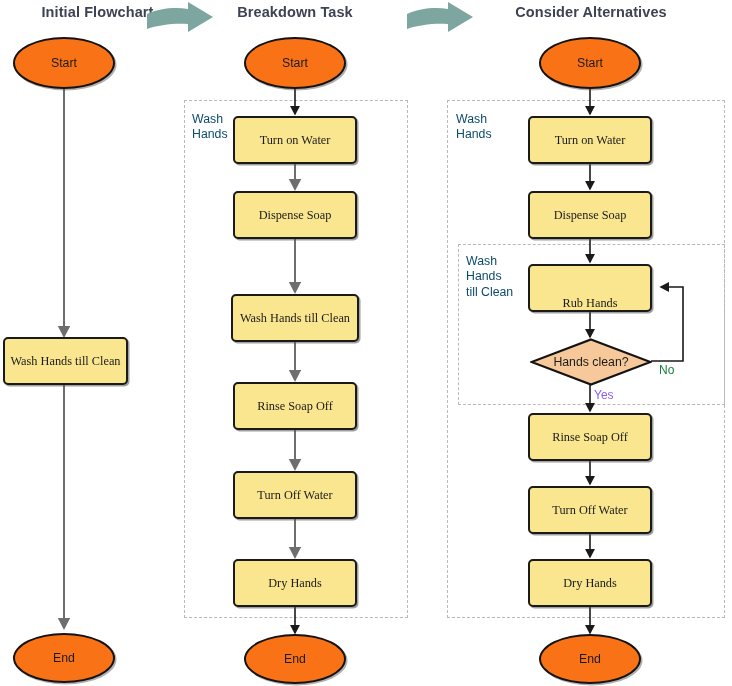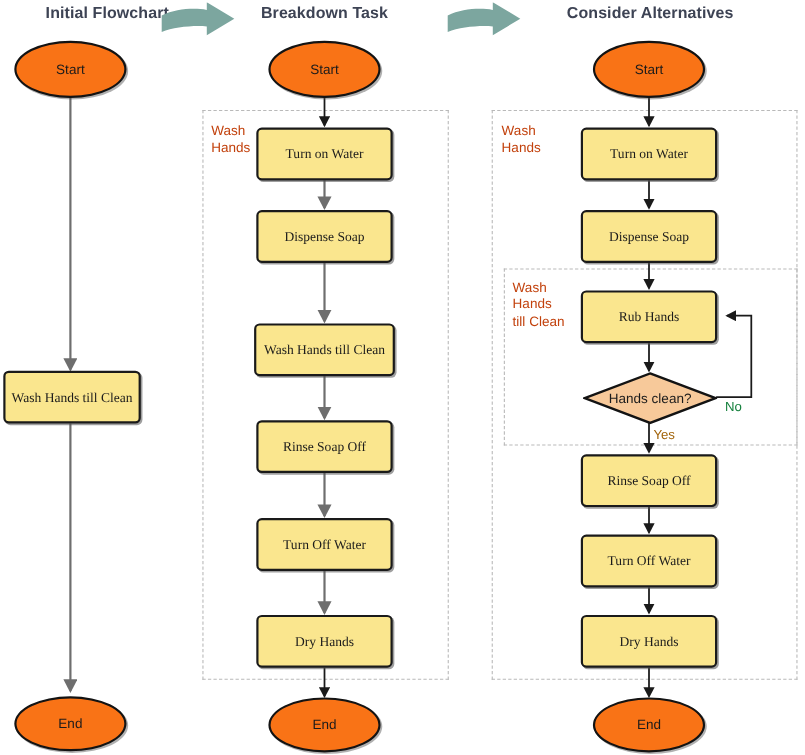--- a/index.html
+++ b/index.html
@@ -70,28 +70,28 @@
   }
   .group-box {
     position: absolute;
     box-sizing: border-box;
     border: 1.2px dashed #b9b9b9;
     background: transparent;
   }
   .group-label {
     position: absolute;
     font-size: 12.3px;
-    color: #c2410c;
+    color: #0c4a6e;
     line-height: 1.25;
     white-space: pre-line;
   }
   .edge-label {
     position: absolute;
     font-size: 12px;
-    color: #a16207;
+    color: #8b5cf6;
     white-space: nowrap;
   }
   .edge-label.muted {
     color: #15803d;
   }
   svg.overlay {
     position: absolute;
     left: 0; top: 0;
     width: 732px;
     height: 686px;
@@ -218,21 +218,21 @@
   </div>
 
   <div class="node process" style="left:528px; top:116px; width:124px; height:48px;">
     <span>Turn on Water</span>
   </div>
 
   <div class="node process" style="left:528px; top:191px; width:124px; height:48px;">
     <span>Dispense Soap</span>
   </div>
 
-  <div class="node process" style="left:528px; top:264px; width:124px; height:48px;">
+  <div class="node process" style="left:528px; top:264px; width:124px; height:48px;align-items:flex-end;">
     <span>Rub Hands</span>
   </div>
 
   <div class="node decision" style="left:530px; top:338px; width:122px; height:48px;">
     <svg class="decision-shape" viewBox="0 0 122 48" preserveAspectRatio="none">
       <polygon points="61,1.5 120.5,24 61,46.5 1.5,24" fill="#f7c99a" stroke="#131313" stroke-width="2.2" stroke-linejoin="miter"></polygon>
     </svg>
     <span class="decision-label">Hands clean?</span>
   </div>
 

